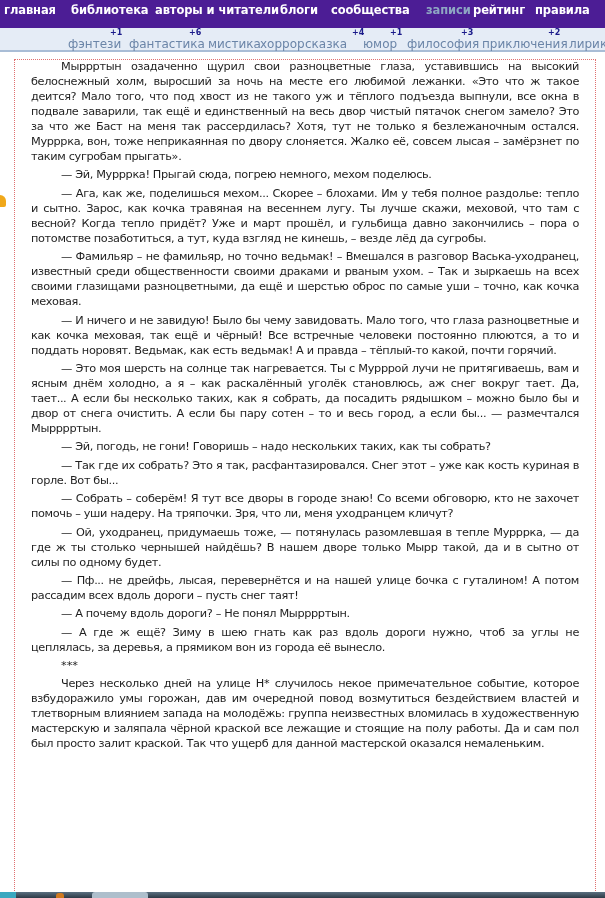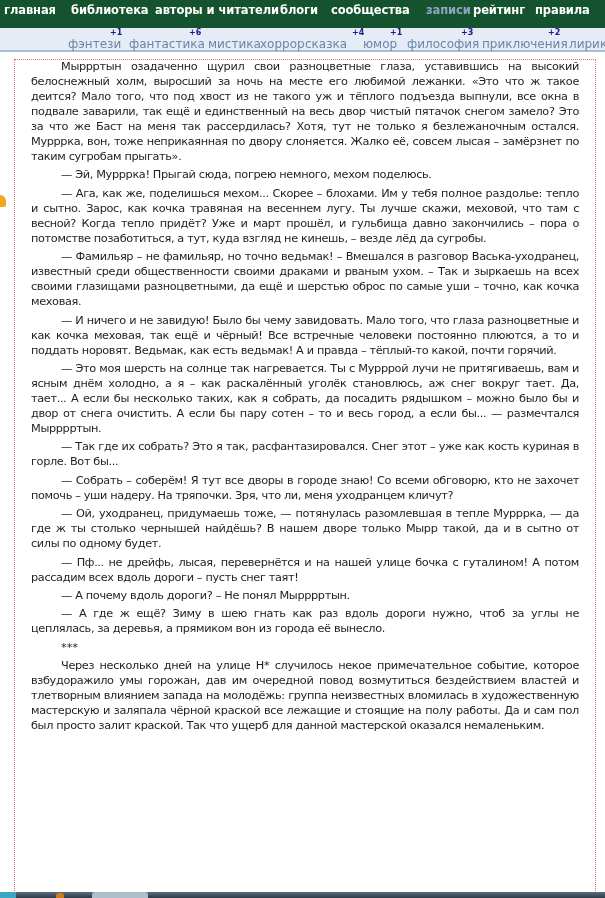--- a/index.html
+++ b/index.html
@@ -3,21 +3,21 @@
 <meta charset="utf-8">
 <style>
   html, body { margin: 0; padding: 0; }
   body {
     width: 605px; height: 898px; overflow: hidden; position: relative;
     background: #ffffff;
     font-family: "DejaVu Sans", "Liberation Sans", sans-serif;
   }
   .topnav {
     position: absolute; left: 0; top: 0; width: 605px; height: 36px;
-    background: #14532d;
+    background: #4c1d95;
     display: flex; align-items: flex-start;
   }
   .topnav a {
     color: #ffffff; font-weight: bold; font-size: 11.5px;
     text-decoration: none; position: absolute; top: 3px; white-space: nowrap;
     letter-spacing: -0.1px;
   }
   .topnav a.dim { color: #8ea6c3; font-weight: bold; margin-left: 8px; }
   .subnav {
     position: absolute; left: 0; top: 28px; width: 605px; height: 22px;
@@ -92,20 +92,21 @@
 <div class="bell"></div>
 
 <div class="content">
   <div class="text" style="top:-1px">
     <p>Мыррртын озадаченно щурил свои разноцветные глаза, уставившись на высокий белоснежный холм, выросший за ночь на месте его любимой лежанки. «Это что ж такое деится? Мало того, что под хвост из не такого уж и тёплого подъезда выпнули, все окна в подвале заварили, так ещё и единственный на весь двор чистый пятачок снегом замело? Это за что же Баст на меня так рассердилась? Хотя, тут не только я безлежаночным остался. Мурррка, вон, тоже неприкаянная по двору слоняется. Жалко её, совсем лысая – замёрзнет по таким сугробам прыгать».</p>
     <p>— Эй, Мурррка! Прыгай сюда, погрею немного, мехом поделюсь.</p>
     <p>— Ага, как же, поделишься мехом... Скорее – блохами. Им у тебя полное раздолье: тепло и сытно. Зарос, как кочка травяная на весеннем лугу. Ты лучше скажи, меховой, что там с весной? Когда тепло придёт? Уже и март прошёл, и гульбища давно закончились – пора о потомстве позаботиться, а тут, куда взгляд не кинешь, – везде лёд да сугробы.</p>
     <p>— Фамильяр – не фамильяр, но точно ведьмак! – Вмешался в разговор Васька-уходранец, известный среди общественности своими драками и рваным ухом. – Так и зыркаешь на всех своими глазищами разноцветными, да ещё и шерстью оброс по самые уши – точно, как кочка меховая.</p>
     <p>— И ничего и не завидую! Было бы чему завидовать. Мало того, что глаза разноцветные и как кочка меховая, так ещё и чёрный! Все встречные человеки постоянно плюются, а то и поддать норовят. Ведьмак, как есть ведьмак! А и правда – тёплый-то какой, почти горячий.</p>
     <p>— Это моя шерсть на солнце так нагревается. Ты с Мурррой лучи не притягиваешь, вам и ясным днём холодно, а я – как раскалённый уголёк становлюсь, аж снег вокруг тает. Да, тает... А если бы несколько таких, как я собрать, да посадить рядышком – можно было бы и двор от снега очистить. А если бы пару сотен – то и весь город, а если бы... — размечтался Мырррртын.</p>
+    <p>— Эй, погодь, не гони! Говоришь – надо нескольких таких, как ты собрать?</p>
     <p>— Так где их собрать? Это я так, расфантазировался. Снег этот – уже как кость куриная в горле. Вот бы...</p>
     <p>— Собрать – соберём! Я тут все дворы в городе знаю! Со всеми обговорю, кто не захочет помочь – уши надеру. На тряпочки. Зря, что ли, меня уходранцем кличут?</p>
     <p>— Ой, уходранец, придумаешь тоже, — потянулась разомлевшая в тепле Мурррка, — да где ж ты столько чернышей найдёшь? В нашем дворе только Мырр такой, да и в сытно от силы по одному будет.</p>
     <p>— Пф... не дрейфь, лысая, перевернётся и на нашей улице бочка с гуталином! А потом рассадим всех вдоль дороги – пусть снег таят!</p>
     <p>— А почему вдоль дороги? – Не понял Мырррртын.</p>
     <p>— А где ж ещё? Зиму в шею гнать как раз вдоль дороги нужно, чтоб за углы не цеплялась, за деревья, а прямиком вон из города её вынесло.</p>
     <p class="stars">***</p>
     <p>Через несколько дней на улице Н* случилось некое примечательное событие, которое взбудоражило умы горожан, дав им очередной повод возмутиться бездействием властей и тлетворным влиянием запада на молодёжь: группа неизвестных вломилась в художественную мастерскую и заляпала чёрной краской все лежащие и стоящие на полу работы. Да и сам пол был просто залит краской. Так что ущерб для данной мастерской оказался немаленьким.</p>
   </div>
 </div>

